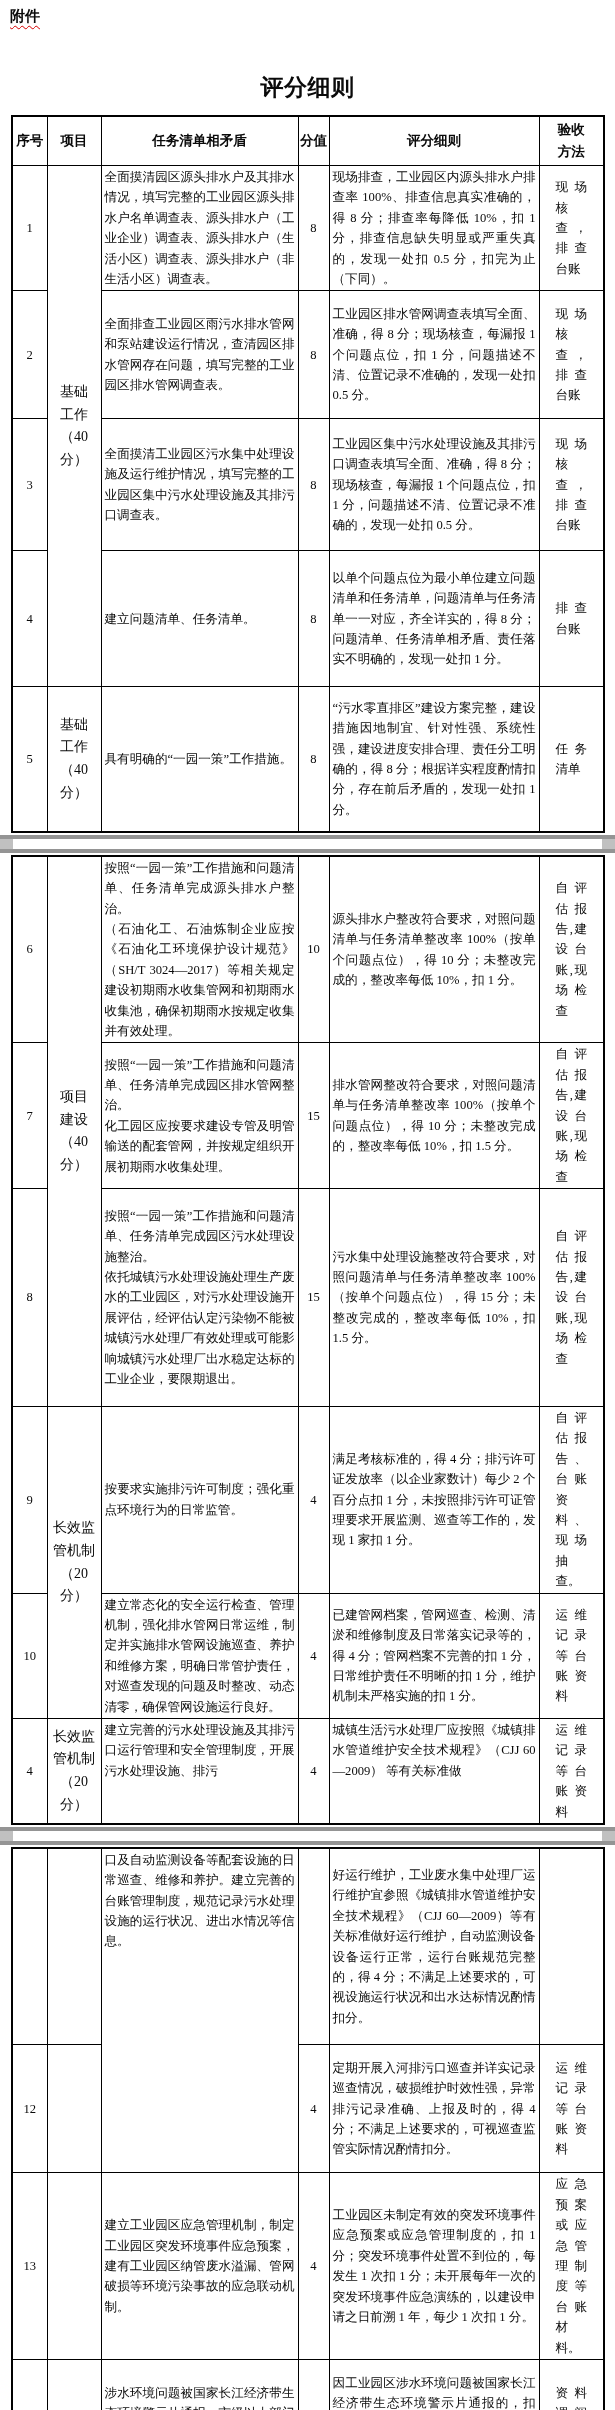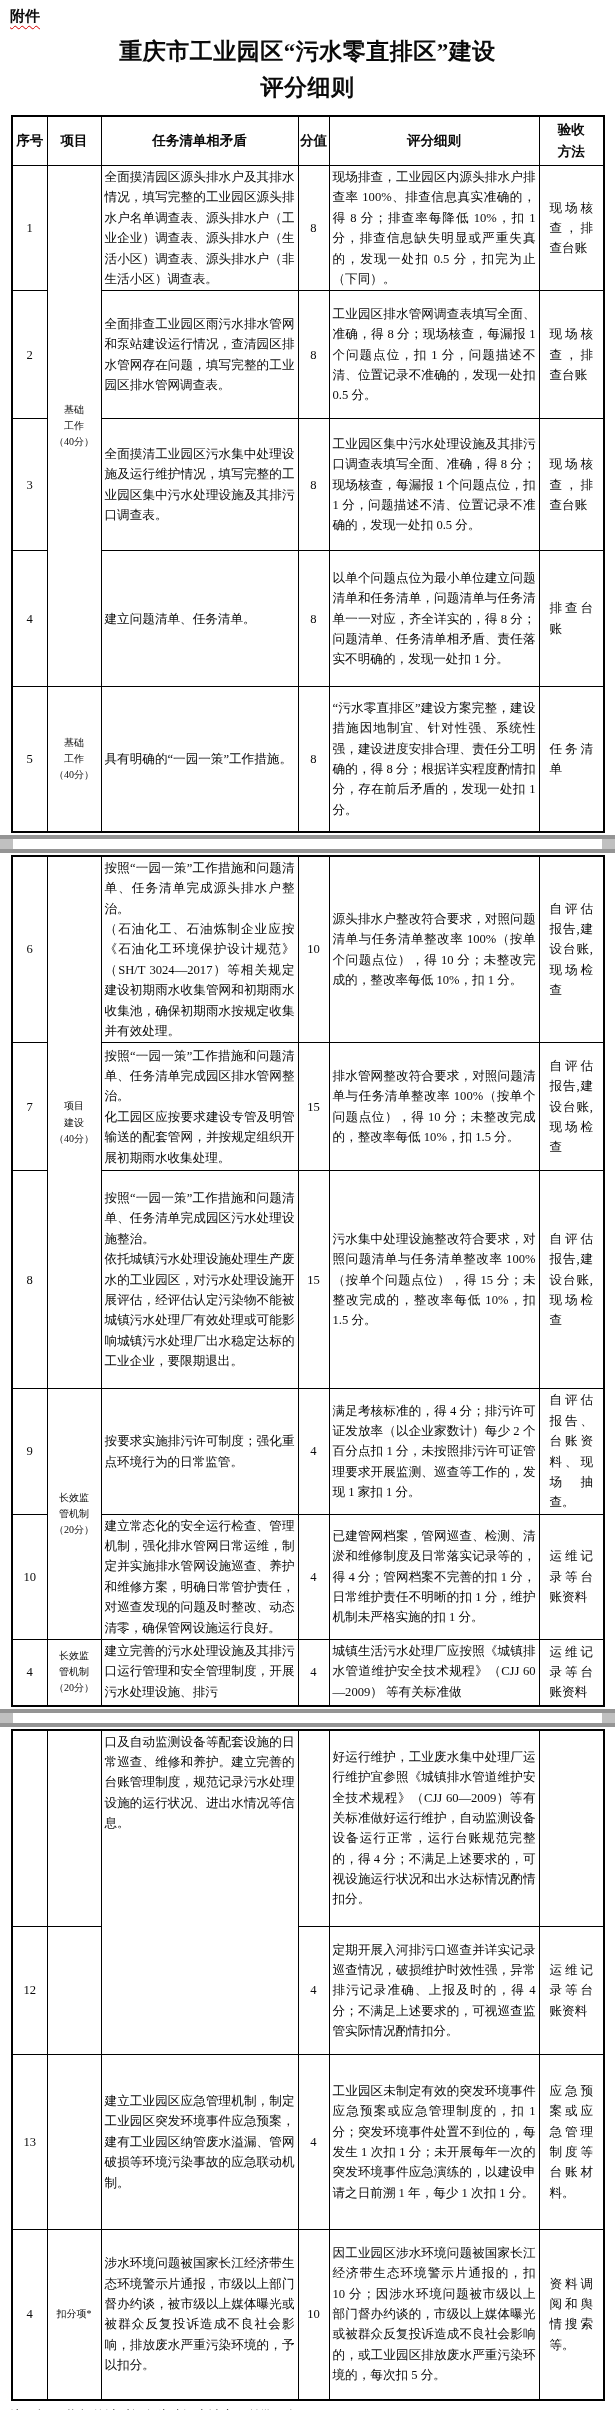--- a/index.html
+++ b/index.html
@@ -8,41 +8,41 @@
             text-decoration:underline wavy #d40000 1px; text-underline-offset:4px;text-align:center; }
   .title { text-align:center; font-weight:bold; font-size:23px; line-height:1.55;
            margin:8px 18px 10px 18px; letter-spacing:.5px; }
   table { border-collapse:collapse; table-layout:fixed; width:592px; margin:0 0 0 11px;
           border:2px solid #000; }
   th,td { border:1px solid #000; padding:1px 3px; font-size:12.6px; line-height:1.62;
           vertical-align:middle; overflow:hidden; }
   th { font-family:"Liberation Sans", sans-serif; font-weight:bold; font-size:13.5px;
        text-align:center; padding:2px 1px; }
   .num,.score { text-align:center; }
-  .item { text-align:center; padding:1px 2px; font-size:10px; }
+  .item { text-align:center; padding:1px 2px; font-size:14px; }
   .std,.detail,.method { text-align:justify; }
-  .method { padding:1px 10px; }
+  .method { padding:1px 16px; }
   .pre { white-space:pre-line; }
   .vtop { vertical-align:top; }
   .pagebreak { position:relative; height:10px; border-top:4px solid #949494;
                border-bottom:4px solid #949494; margin:2px 0; background:#fff; }
   .pagebreak::before,.pagebreak::after { content:""; position:absolute; top:0; height:10px;
                width:13px; background:#c0c0c0; }
   .pagebreak::before { left:0; } .pagebreak::after { right:0; }
   .note { font-size:13px; margin:6px 0 8px 10px; }
   col.c1{width:35px} col.c2{width:54px} col.c3{width:197px}
   col.c4{width:31px} col.c5{width:210px} col.c6{width:65px}
 </style>
 </head>
 <body>
 
 <div>
   <span class="attach">附件</span>
   <div class="title">
-    <span>重庆市工业园区“污水零直排区”建设</span><br>
+    <br>
     <span>评分细则</span>
   </div>
 
   
   <table>
     <colgroup>
         <col class="c1">
         <col class="c2">
         <col class="c3">
         <col class="c4">

